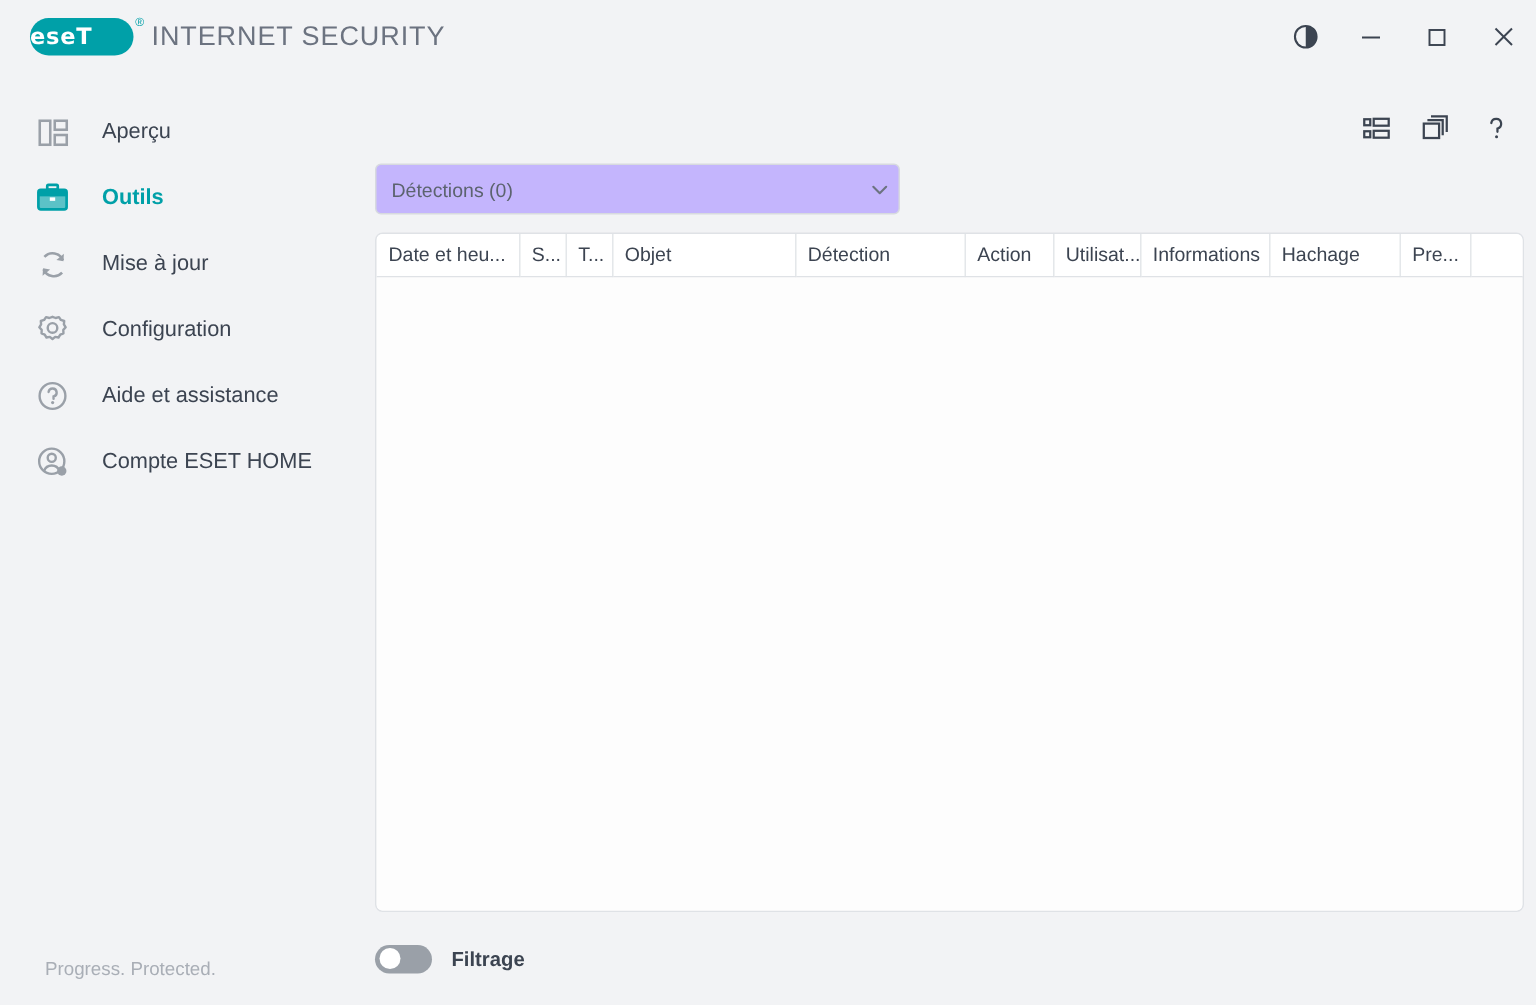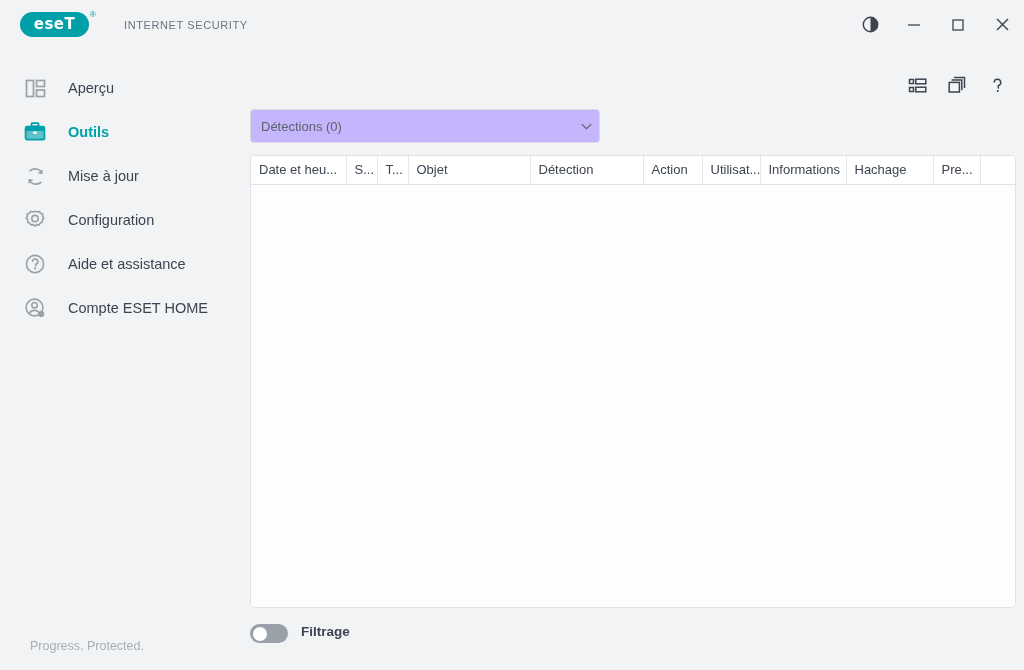--- a/index.html
+++ b/index.html
@@ -32,41 +32,40 @@
     margin-left: 20px;
   }
   .logo-badge {
     position: relative;
     width: 69px;
     height: 25px;
     background: #00a0a8;
     border-radius: 13px;
     display: flex;
     align-items: center;
-    justify-content: center;
   }
   .logo-badge .logo-text {
     font-family: "DejaVu Sans", sans-serif;
     font-size: 15px;
     font-weight: bold;
     color: #ffffff;
     letter-spacing: 0.5px;
     line-height: 1;
     padding-bottom: 1px;
   }
   .logo-reg {
     position: absolute;
     top: -2px;
     right: -7px;
     font-size: 8px;
     color: #00a0a8;
   }
   .brand-name {
-    margin-left: 35px;
-    font-size: 11px;
+    margin-left: 12px;
+    font-size: 18px;
     letter-spacing: 0.6px;
     color: #6c7380;
   }
 
   .wincontrols {
     position: absolute;
     right: 0;
     top: 0;
     height: 49px;
     display: flex;
@@ -248,20 +247,21 @@
     background: #fdfdfd;
   }
 
   
   .footer {
     position: absolute;
     left: 12px;
     bottom: 16px;
     height: 30px;
     display: flex;
+    align-items: center;
   }
   .toggle {
     width: 38px;
     height: 19px;
     border-radius: 10px;
     background: #9aa0a8;
     position: relative;
     cursor: default;
     flex: none;
   }

